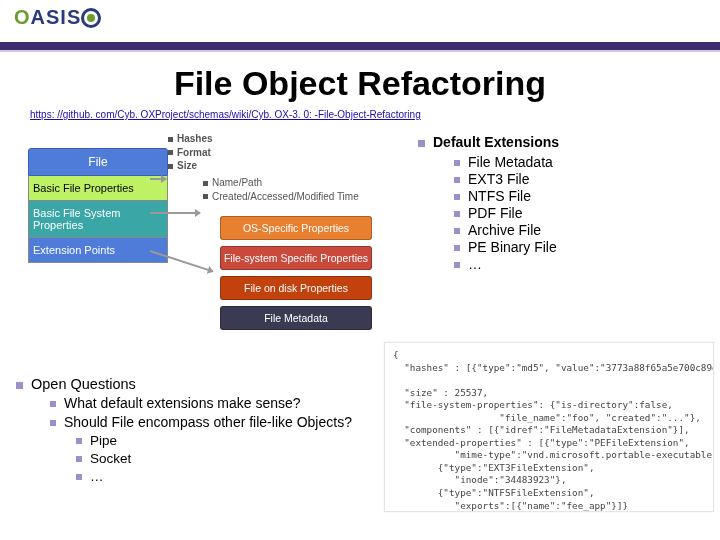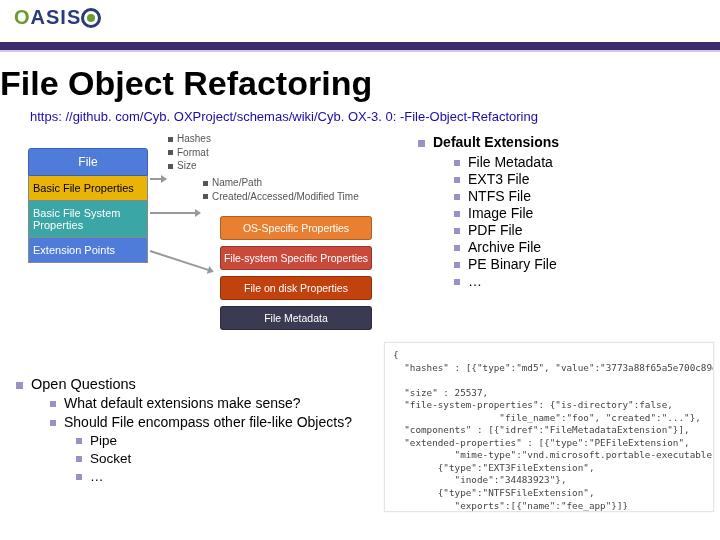--- a/index.html
+++ b/index.html
@@ -5,36 +5,36 @@
   * { box-sizing: border-box; margin: 0; padding: 0; }
   html, body { width: 720px; height: 540px; font-family: Arial, Helvetica, sans-serif; background:#fff; color:#000; }
   .header { height: 42px; position: relative; }
   .logo { position:absolute; top:6px; left:14px; display:flex; align-items:center; gap:0; }
   .logo-text { font-weight:bold; font-size:20px; color:#2a3a7a; letter-spacing:1px; font-family: Arial, sans-serif; }
   .logo-text .o { color:#6b9b2f; }
   .logo-mark { width:20px; height:20px; border:3px solid #2a3a7a; border-radius:50%; position:relative; }
   .logo-mark::after{ content:""; position:absolute; width:8px; height:8px; background:#6b9b2f; border-radius:50%; top:3px; left:3px; }
   .rule-dark { height:8px; background:#3e2b6f; }
   .rule-light { height:2px; background:#cfc8e6; }
-  .title { font-family: "Arial Black", Arial, sans-serif; font-weight:900; font-size:34px; text-align:left; margin-top:12px; letter-spacing:0px;}
-  .link { color:#1a0dab; font-size:13px; margin:6px 0 8px 30px; display:inline-block;}
+  .title { font-family: "Arial Black", Arial, sans-serif; font-weight:900; font-size:34px; text-align:center; margin-top:12px; letter-spacing:0px;}
+  .link { color:#1a0dab; text-decoration:underline; font-size:10px; margin:6px 0 8px 30px; display:inline-block;}
   .content { position:relative; width:100%; height: calc(540px - 42px - 10px); }
   .slide-body { position:absolute; top:70px; left:0; right:0; }
 
   
   .diagram { position:absolute; top:0; left:28px; width:360px; height:210px; }
-  .file-col { position:absolute; left:0; top:14px; width:120px; }
+  .file-col { position:absolute; left:0; top:14px; width:140px; }
   .file-head { background:#4f7bd9; color:#fff; font-size:12px; text-align:center; padding:6px 0; border-radius:3px 3px 0 0; border:1px solid #3a5fb0;}
   .file-row { font-size:11px; padding:6px 4px; border:1px solid #888; border-top:none;}
-  .r-orange { background:#eab308; }
+  .r-orange { background:#bef264; }
   .r-teal { background:#3aa6a6; color:#fff;}
   .r-blue { background:#4f7bd9; color:#fff;}
   .mini { position:absolute; font-size:10px; color:#555; line-height:1.35; }
   .mini .b { display:inline-block; width:5px; height:5px; background:#555; margin-right:4px; vertical-align:middle;}
-  .mini-top { left:140px; top:-2px; }
+  .mini-top { left:140px; top:-2px;font-weight:bold; }
   .mini-mid { left:175px; top:42px; }
   .props-col { position:absolute; left:192px; top:82px; width:152px; }
   .prop { font-size:10.5px; color:#fff; text-align:center; padding:5px 2px; margin-bottom:6px; border-radius:3px; border:1px solid rgba(0,0,0,.25);}
   .p-orange{ background:#e97f30;}
   .p-red{ background:#c94a3b;}
   .p-blue{ background:#c2410c;text-align:center;}
   .p-dark{ background:#3a3a52;}
   .arrow { position:absolute; height:2px; background:#999; }
   .arrow::after{ content:""; position:absolute; right:-1px; top:-3px; border-left:6px solid #999; border-top:4px solid transparent; border-bottom:4px solid transparent;}
 
@@ -103,21 +103,20 @@
         <div class="prop p-dark">File Metadata</div>
       </div>
     </div>
 
     <div class="right-list">
       <div class="de-head"><span class="bullet-sq"></span><span>Default Extensions</span></div>
       <ul class="de-items">
         <li><span class="bullet-sq bullet-sq-sm"></span><span>File Metadata</span></li>
         <li><span class="bullet-sq bullet-sq-sm"></span><span>EXT3 File</span></li>
         <li><span class="bullet-sq bullet-sq-sm"></span><span>NTFS File</span></li>
-        <li><span class="bullet-sq bullet-sq-sm"></span><span>Image File</span></li>
         <li><span class="bullet-sq bullet-sq-sm"></span><span>PDF File</span></li>
         <li><span class="bullet-sq bullet-sq-sm"></span><span>Archive File</span></li>
         <li><span class="bullet-sq bullet-sq-sm"></span><span>PE Binary File</span></li>
         <li><span class="bullet-sq bullet-sq-sm"></span><span>…</span></li>
       </ul>
     </div>
 
     <div class="code">{
   "hashes" : [{"type":"md5", "value":"3773a88f65a5e700c89dffcdce3a05f9"}],
 

